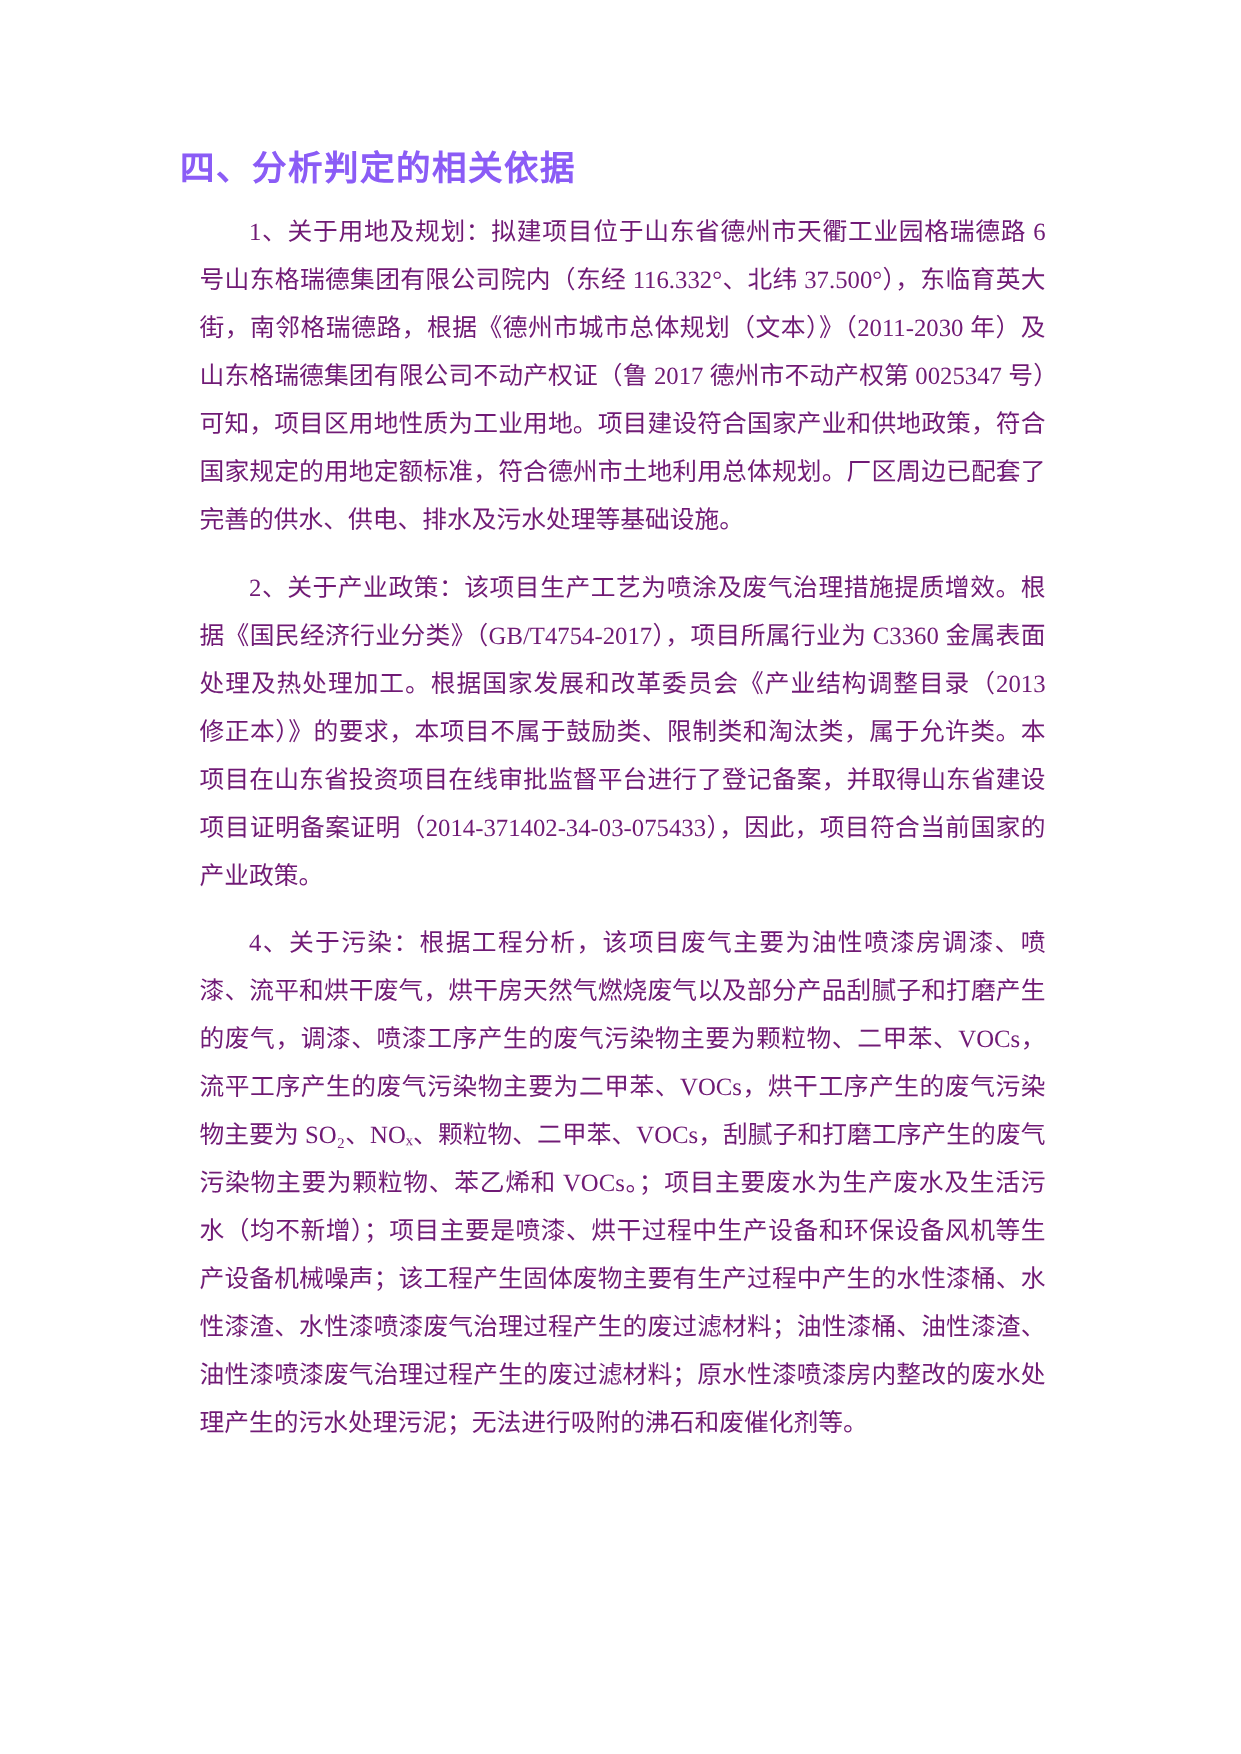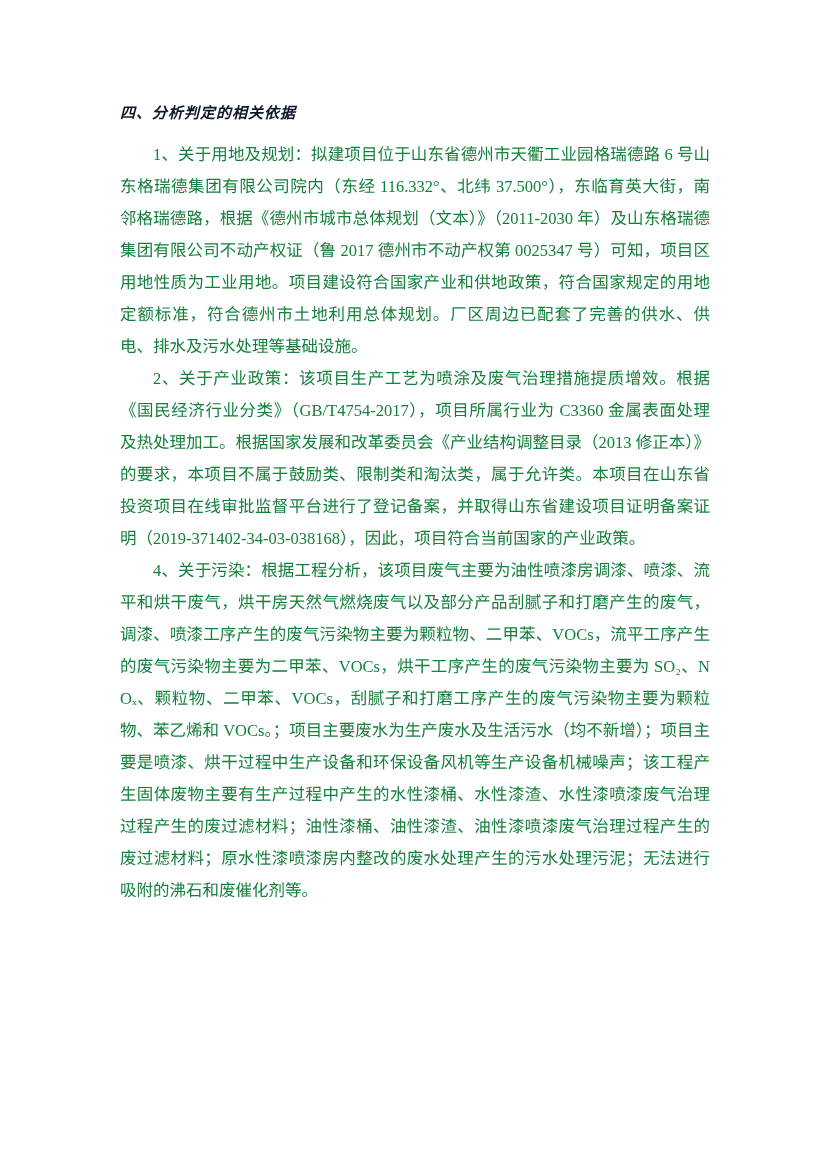--- a/index.html
+++ b/index.html
@@ -14,43 +14,42 @@
     margin: 0 auto;
     background: #ffffff;
     box-sizing: border-box;
     padding: 100px 117px 0 120px;
     color: #1b1b1b;
     overflow: hidden;
   }
   .section-heading {
     font-family: "DejaVu Sans", "Liberation Sans", sans-serif;
     font-weight: bold;
-    font-size: 15px;
+    font-size: 23px;
     line-height: 26px;
     letter-spacing: 1px;
     margin: 0 0 13px 0;
-    color: #0f172a;
-    font-style: italic;
+    color: #8b5cf6;
   }
   .body-para {
     font-family: "Liberation Serif", "DejaVu Serif", serif;
     font-size: 16.5px;
     line-height: 32px;
     text-align: justify;
     text-indent: 2em;
-    margin: 0;
-    color: #15803d;
+    margin: 13px;
+    color: #701a75;
     word-break: break-all;
   }
 </style>
 </head>
 <body>
 
 <div class="page">
   <h2 class="section-heading">四、分析判定的相关依据</h2>
 
   <p class="body-para">1、关于用地及规划：拟建项目位于山东省德州市天衢工业园格瑞德路 6 号山东格瑞德集团有限公司院内（东经 116.332°、北纬 37.500°），东临育英大街，南邻格瑞德路，根据《德州市城市总体规划（文本）》（2011-2030 年）及山东格瑞德集团有限公司不动产权证（鲁 2017 德州市不动产权第 0025347 号）可知，项目区用地性质为工业用地。项目建设符合国家产业和供地政策，符合国家规定的用地定额标准，符合德州市土地利用总体规划。厂区周边已配套了完善的供水、供电、排水及污水处理等基础设施。</p>
 
-  <p class="body-para">2、关于产业政策：该项目生产工艺为喷涂及废气治理措施提质增效。根据《国民经济行业分类》（GB/T4754-2017），项目所属行业为 C3360 金属表面处理及热处理加工。根据国家发展和改革委员会《产业结构调整目录（2013 修正本）》的要求，本项目不属于鼓励类、限制类和淘汰类，属于允许类。本项目在山东省投资项目在线审批监督平台进行了登记备案，并取得山东省建设项目证明备案证明（2019-371402-34-03-038168），因此，项目符合当前国家的产业政策。</p>
+  <p class="body-para">2、关于产业政策：该项目生产工艺为喷涂及废气治理措施提质增效。根据《国民经济行业分类》（GB/T4754-2017），项目所属行业为 C3360 金属表面处理及热处理加工。根据国家发展和改革委员会《产业结构调整目录（2013 修正本）》的要求，本项目不属于鼓励类、限制类和淘汰类，属于允许类。本项目在山东省投资项目在线审批监督平台进行了登记备案，并取得山东省建设项目证明备案证明（2014-371402-34-03-075433），因此，项目符合当前国家的产业政策。</p>
 
 
   <p class="body-para">4、关于污染：根据工程分析，该项目废气主要为油性喷漆房调漆、喷漆、流平和烘干废气，烘干房天然气燃烧废气以及部分产品刮腻子和打磨产生的废气，调漆、喷漆工序产生的废气污染物主要为颗粒物、二甲苯、VOCs，流平工序产生的废气污染物主要为二甲苯、VOCs，烘干工序产生的废气污染物主要为 SO₂、NOₓ、颗粒物、二甲苯、VOCs，刮腻子和打磨工序产生的废气污染物主要为颗粒物、苯乙烯和 VOCs。；项目主要废水为生产废水及生活污水（均不新增）；项目主要是喷漆、烘干过程中生产设备和环保设备风机等生产设备机械噪声；该工程产生固体废物主要有生产过程中产生的水性漆桶、水性漆渣、水性漆喷漆废气治理过程产生的废过滤材料；油性漆桶、油性漆渣、油性漆喷漆废气治理过程产生的废过滤材料；原水性漆喷漆房内整改的废水处理产生的污水处理污泥；无法进行吸附的沸石和废催化剂等。</p>
 </div>
 
 </body></html>

